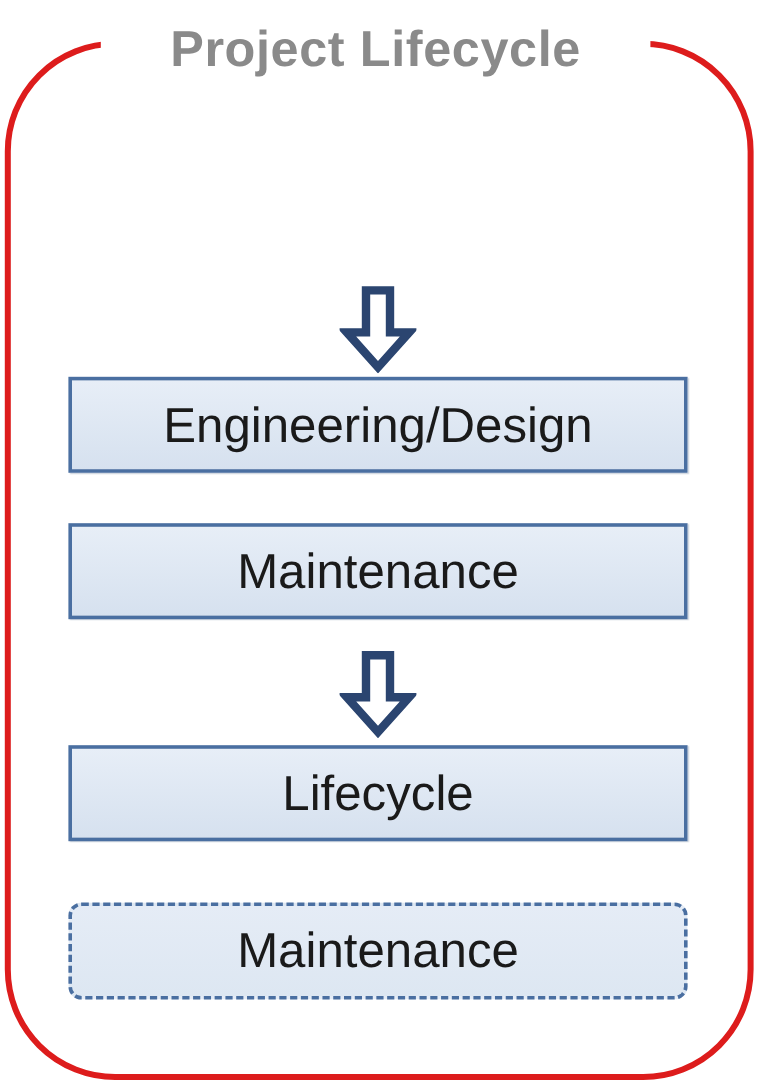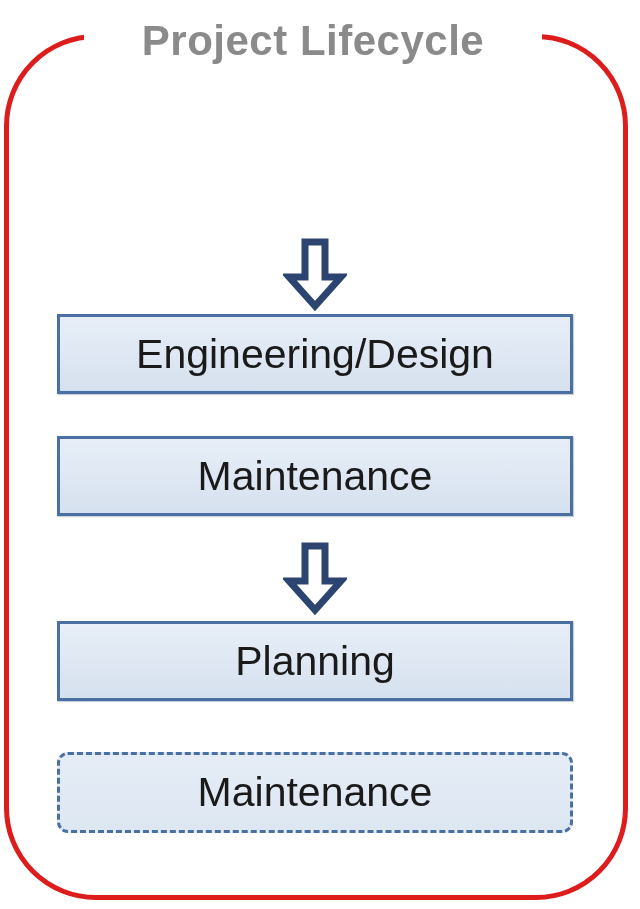--- a/index.html
+++ b/index.html
@@ -98,20 +98,20 @@
 
   <div class="stage s2">
     <span class="stage-label">Maintenance</span>
   </div>
 
   <svg class="flow-arrow a1" viewBox="0 0 64 74">
     <path d="M22 5 H42 V40 H58 L32 69 L6 40 H22 Z" fill="#ffffff" stroke="#2b4570" stroke-width="7" stroke-linejoin="miter"></path>
   </svg>
 
   <div class="stage s3">
-    <span class="stage-label">Planning</span>
+    <span class="stage-label">Lifecycle</span>
   </div>
 
   <div class="stage s4 dashed">
     <span class="stage-label">Maintenance</span>
   </div>
 
 </div>
 
 </body></html>

